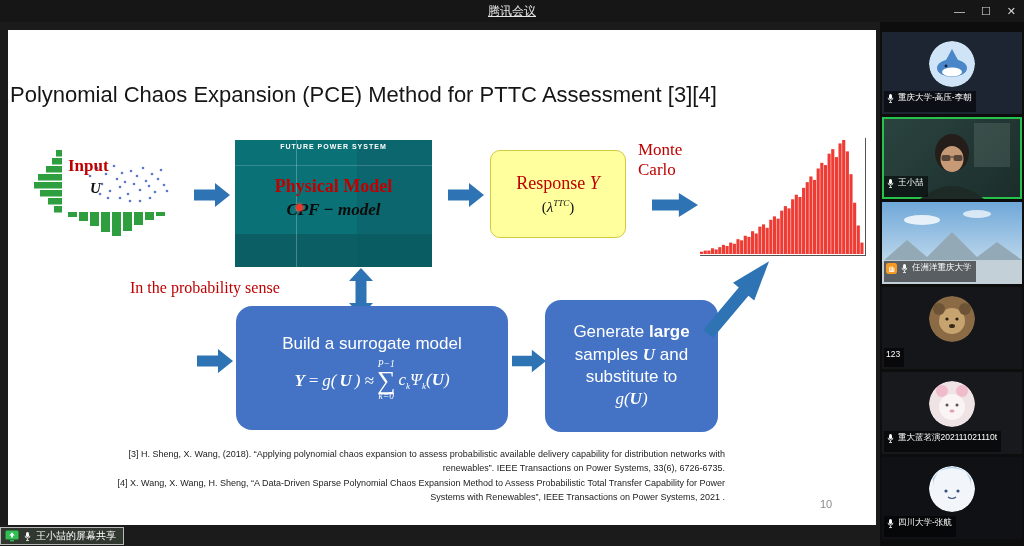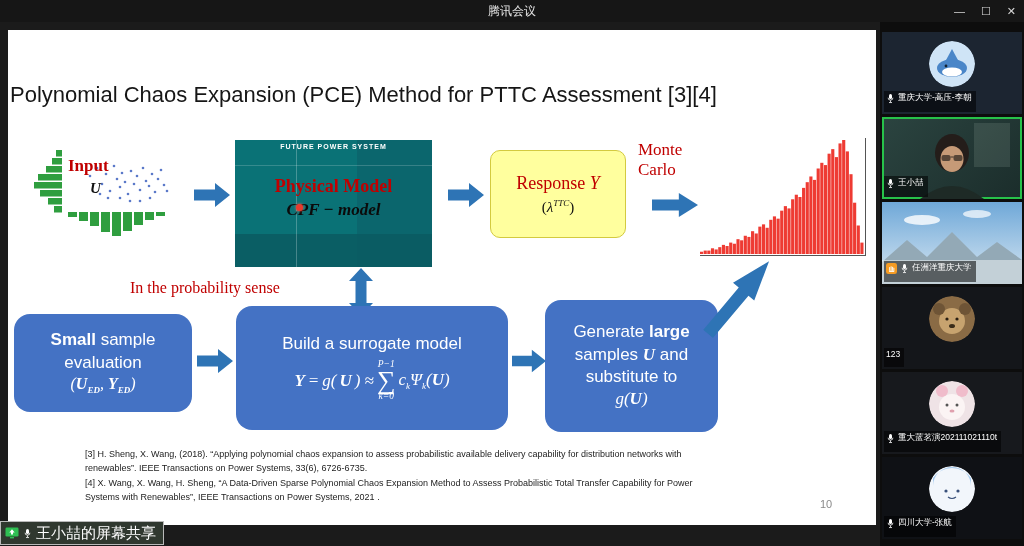--- a/index.html
+++ b/index.html
@@ -2,21 +2,21 @@
 <html><head>
 <meta charset="utf-8">
 <style>
   * { margin:0; padding:0; box-sizing:border-box; }
   html,body { width:1024px; height:546px; overflow:hidden; background:#000;
               font-family:"Liberation Sans", sans-serif; }
   .app { width:1024px; height:546px; display:flex; flex-direction:column; background:#101010; }
 
   
   .titlebar { height:22px; background:#161616; display:flex; align-items:center; position:relative; flex:0 0 22px; }
-  .titlebar .title { position:absolute; left:0; right:0; text-align:center; color:#e6e6e6; font-size:12px; }
+  .titlebar .title { position:absolute; left:0; right:0; text-align:center; color:#e6e6e6; font-size:12px;text-decoration:underline; }
   .win-controls { position:absolute; right:8px; top:0; height:22px; display:flex; align-items:center; gap:16px; }
   .win-btn { color:#d8d8d8; font-size:11px; line-height:22px; cursor:pointer; }
 
   
   .content { flex:1; display:flex; }
   .main { width:880px; position:relative; background:#1b1b1b; }
   .slide { position:absolute; left:8px; top:8px; width:868px; height:495px; background:#ffffff; overflow:hidden; }
 
   .sidebar { width:144px; background:#0d0d0d; padding-top:10px; display:flex; flex-direction:column; gap:3px; align-items:center; }
 
@@ -82,27 +82,27 @@
 
   .formula { display:flex; align-items:center; justify-content:center; gap:3px; margin-top:6px;
              font-family:"Liberation Serif", serif; font-style:italic; font-size:17px; }
   .sum-stack { display:inline-flex; flex-direction:column; align-items:center; line-height:1; }
   .sum-top, .sum-bot { font-size:9.5px; font-style:italic; }
   .sum-sym { font-size:26px; line-height:.85; font-style:normal; }
   .fsmall { font-size:16px; }
 
   
   .refs { position:absolute; left:77px; top:418px; width:640px; font-size:9px; color:#1c1c1c; line-height:1.55; }
-  .ref { margin-bottom:1px; }
+  .ref { margin-bottom:1px;text-align:right; }
   .page-num { position:absolute; left:812px; top:468px; font-size:11px; color:#8a8a8a; }
 
   
-  .share-badge { position:absolute; left:0; bottom:1px; height:24px; display:flex; align-items:center;
+  .share-badge { position:absolute; left:0; bottom:1px; height:18px; display:flex; align-items:center;
                  gap:4px; padding:0 7px 0 4px; background:#30382f; border:1px solid #b9b9b9;
-                 color:#fff; font-size:15px; }
+                 color:#fff; font-size:10px; }
   .share-badge svg { flex:0 0 auto; }
 
   
   .tile { width:140px; height:82px; position:relative; overflow:hidden; background:#14161a; cursor:pointer; }
   .tile.active { outline:2px solid #27c24a; outline-offset:-2px; }
   .tile-1 { background:#1c2531; }
   .tile-2 { background:linear-gradient(135deg,#2b4440,#1b2d2b); }
   .tile-4 { background:#14161a; }
   .tile-5 { background:#17191d; }
   .tile-6 { background:#0f1115; }
@@ -294,27 +294,20 @@
               <rect x="160.35555555555555" y="104.6" width="3.1444444444444444" height="11.4" fill="#ee3b33"></rect>
             </svg>
         </div>
 
         <div class="prob-note serif red">In the probability sense</div>
 
         <svg class="arrow arrow-dv" width="26" height="48" viewBox="0 0 26 48">
             <use href="#arrow-dv"></use>
           </svg>
 
-        <div class="bluebox box-small">
-          <div><span class="mb">Small</span><span> sample</span></div>
-          <div>evaluation</div>
-          <div class="mi fsmall">
-            <span>(</span><span class="mb">U</span><sub class="mb">ED</sub><span>, </span><span class="mb">Y</span><sub class="mb">ED</sub><span>)</span>
-          </div>
-        </div>
 
         <svg class="arrow arrow-4" width="36" height="26" viewBox="0 0 36 26">
             <use href="#arrow-right"></use>
           </svg>
 
         <div class="bluebox box-surrogate">
           <div>Build a surrogate model</div>
           <div class="formula">
             <span class="mb">Y</span>
               <span> = </span>

